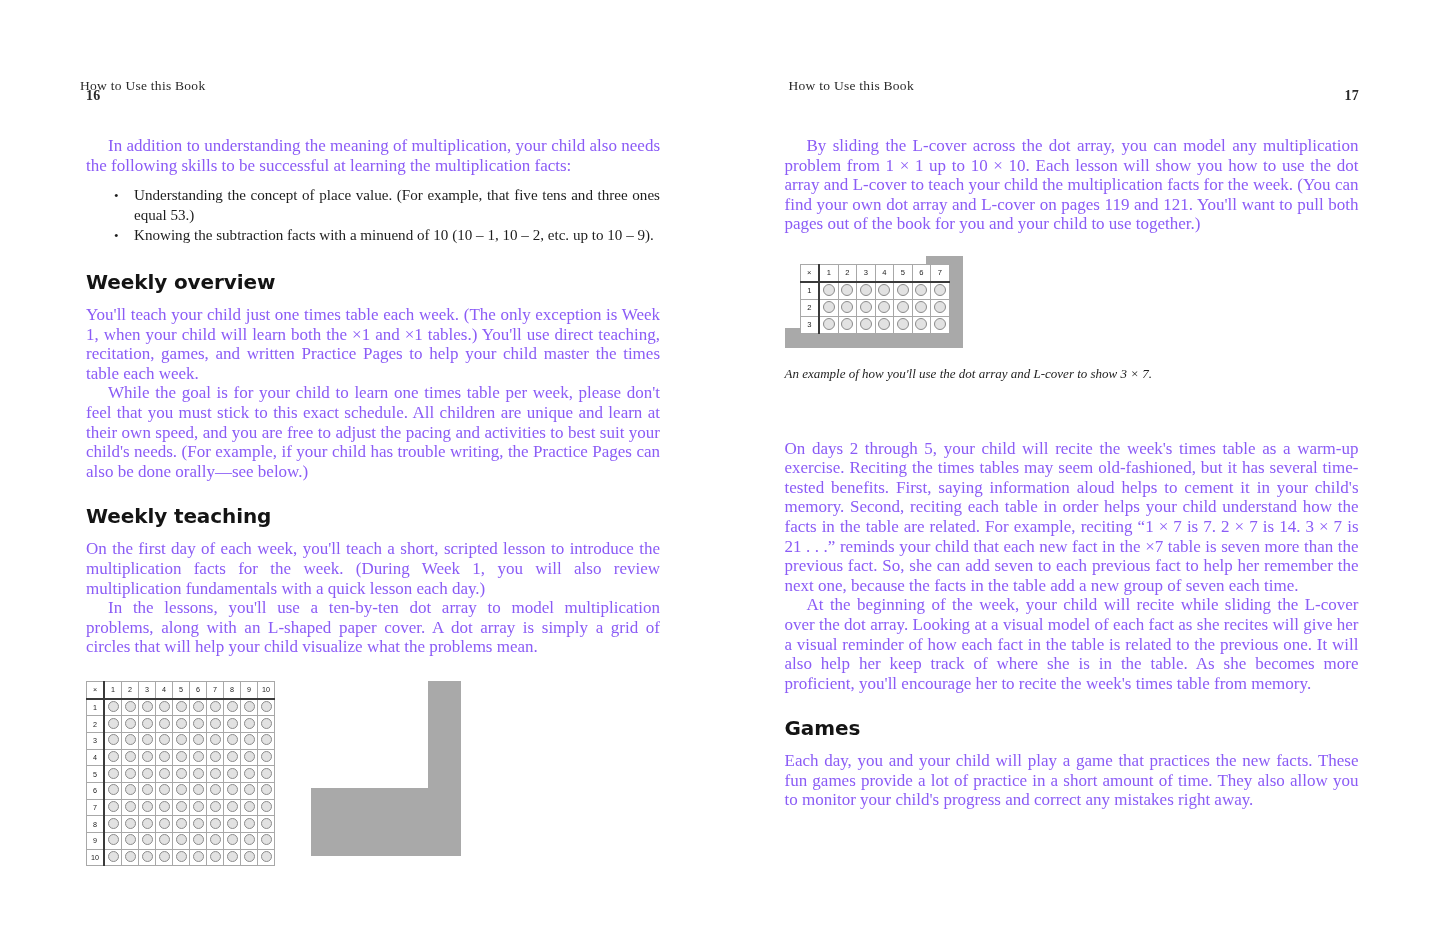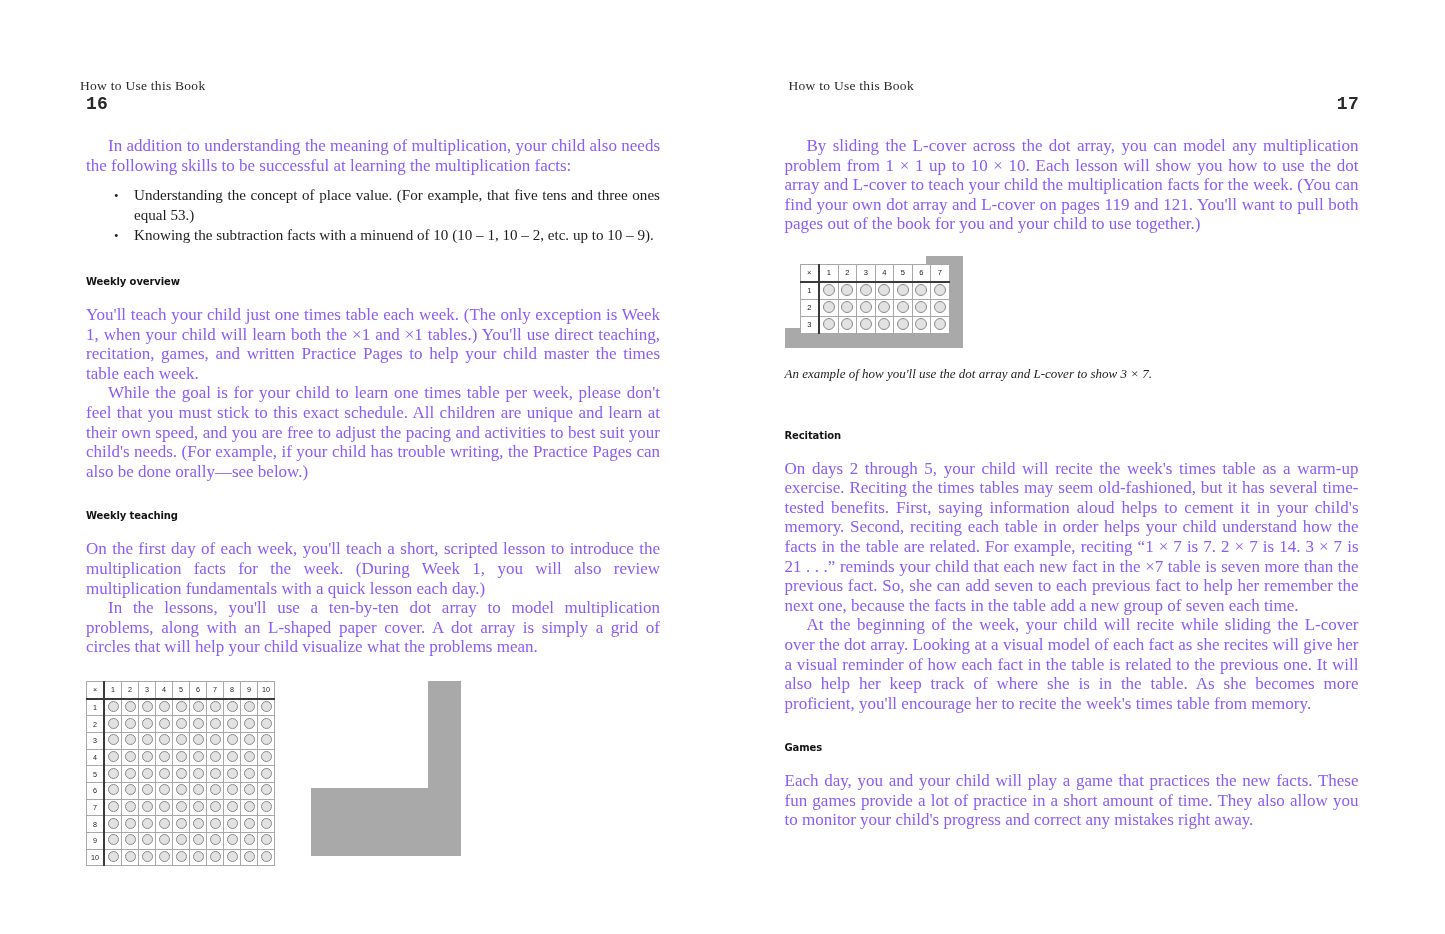--- a/index.html
+++ b/index.html
@@ -33,24 +33,23 @@
   
   .runhead {
     position: relative;
     height: 30px;
     font-size: 13.5px;
     letter-spacing: 0.02em;
     color: #2a2a2a;
   }
   .runhead .folio {
     position: absolute;
-    top: 16px;
+    top: 10px;
     font-weight: bold;
-    font-size: 18px;
-    font-family: Liberation Mono, monospace;
+    font-size: 14px;
   }
   .runhead .folio-left  { left: 0; }
   .runhead .folio-right { right: 0; }
   .runhead .title {
     position: absolute;
     top: 0;
     width: 100%;
   }
   .page-left  .runhead .title { left: 0; text-indent: -6px; }
   .page-right .runhead .title { left: 0; text-indent: 4px; }
@@ -69,21 +68,21 @@
     -webkit-hyphens: auto;
     hyphens: auto;
     color: #8b5cf6;
   }
   p.body.indent { text-indent: 22px; }
   p.body.noindent { text-indent: 0; }
 
   h2.head {
     font-family: "DejaVu Sans", "Liberation Sans", sans-serif;
     font-weight: bold;
-    font-size: 10px;
+    font-size: 20px;
     line-height: 20px;
     margin: 0;
     color: #141414;
     letter-spacing: -0.1px;
   }
   .sp-before-head { height: 25px; }
   .sp-after-head  { height: 13px; }
   .sp-block       { height: 18px; }
 
   ul.bullets {
@@ -476,21 +475,20 @@
       </div>
 
       <div style="height:16px;"></div>
 
       <p class="caption">An example of how you'll use the dot array and L-cover to show 3 × 7.</p>
 
       <div style="height:17px;"></div>
 
 
       <div class="sp-before-head"></div>
-      <h2 class="head">Recitation</h2>
       <div class="sp-after-head"></div>
       <p class="body noindent">On days 2 through 5, your child will recite the week's times table as a warm-up exercise. Reciting the times tables may seem old-fashioned, but it has several time-tested benefits. First, saying information aloud helps to cement it in your child's memory. Second, reciting each table in order helps your child understand how the facts in the table are related. For example, reciting “1 × 7 is 7. 2 × 7 is 14. 3 × 7 is 21 . . .” reminds your child that each new fact in the ×7 table is seven more than the previous fact. So, she can add seven to each previous fact to help her remember the next one, because the facts in the table add a new group of seven each time.</p>
       <p class="body indent">At the beginning of the week, your child will recite while sliding the L-cover over the dot array. Looking at a visual model of each fact as she recites will give her a visual reminder of how each fact in the table is related to the previous one. It will also help her keep track of where she is in the table. As she becomes more proficient, you'll encourage her to recite the week's times table from memory.</p>
 
       <div class="sp-before-head"></div>
       <h2 class="head">Games</h2>
       <div class="sp-after-head"></div>
       <p class="body noindent">Each day, you and your child will play a game that practices the new facts. These fun games provide a lot of practice in a short amount of time. They also allow you to monitor your child's progress and correct any mistakes right away.</p>
 
     </div>

